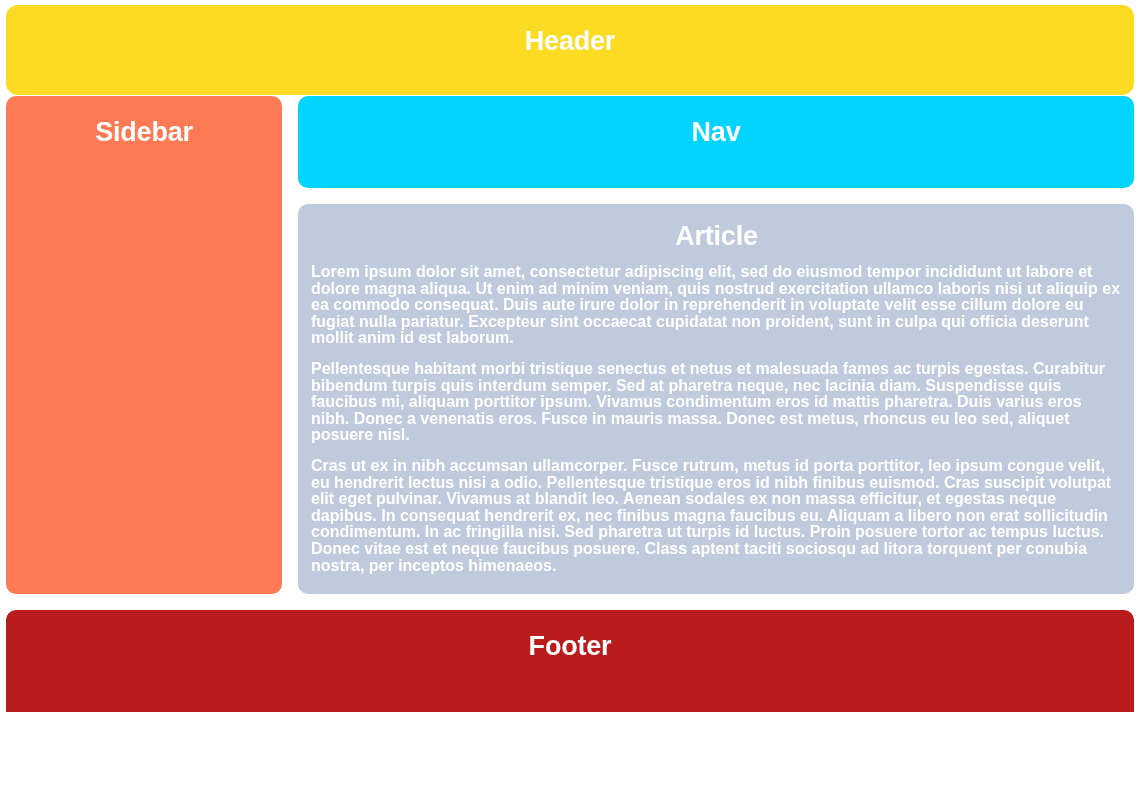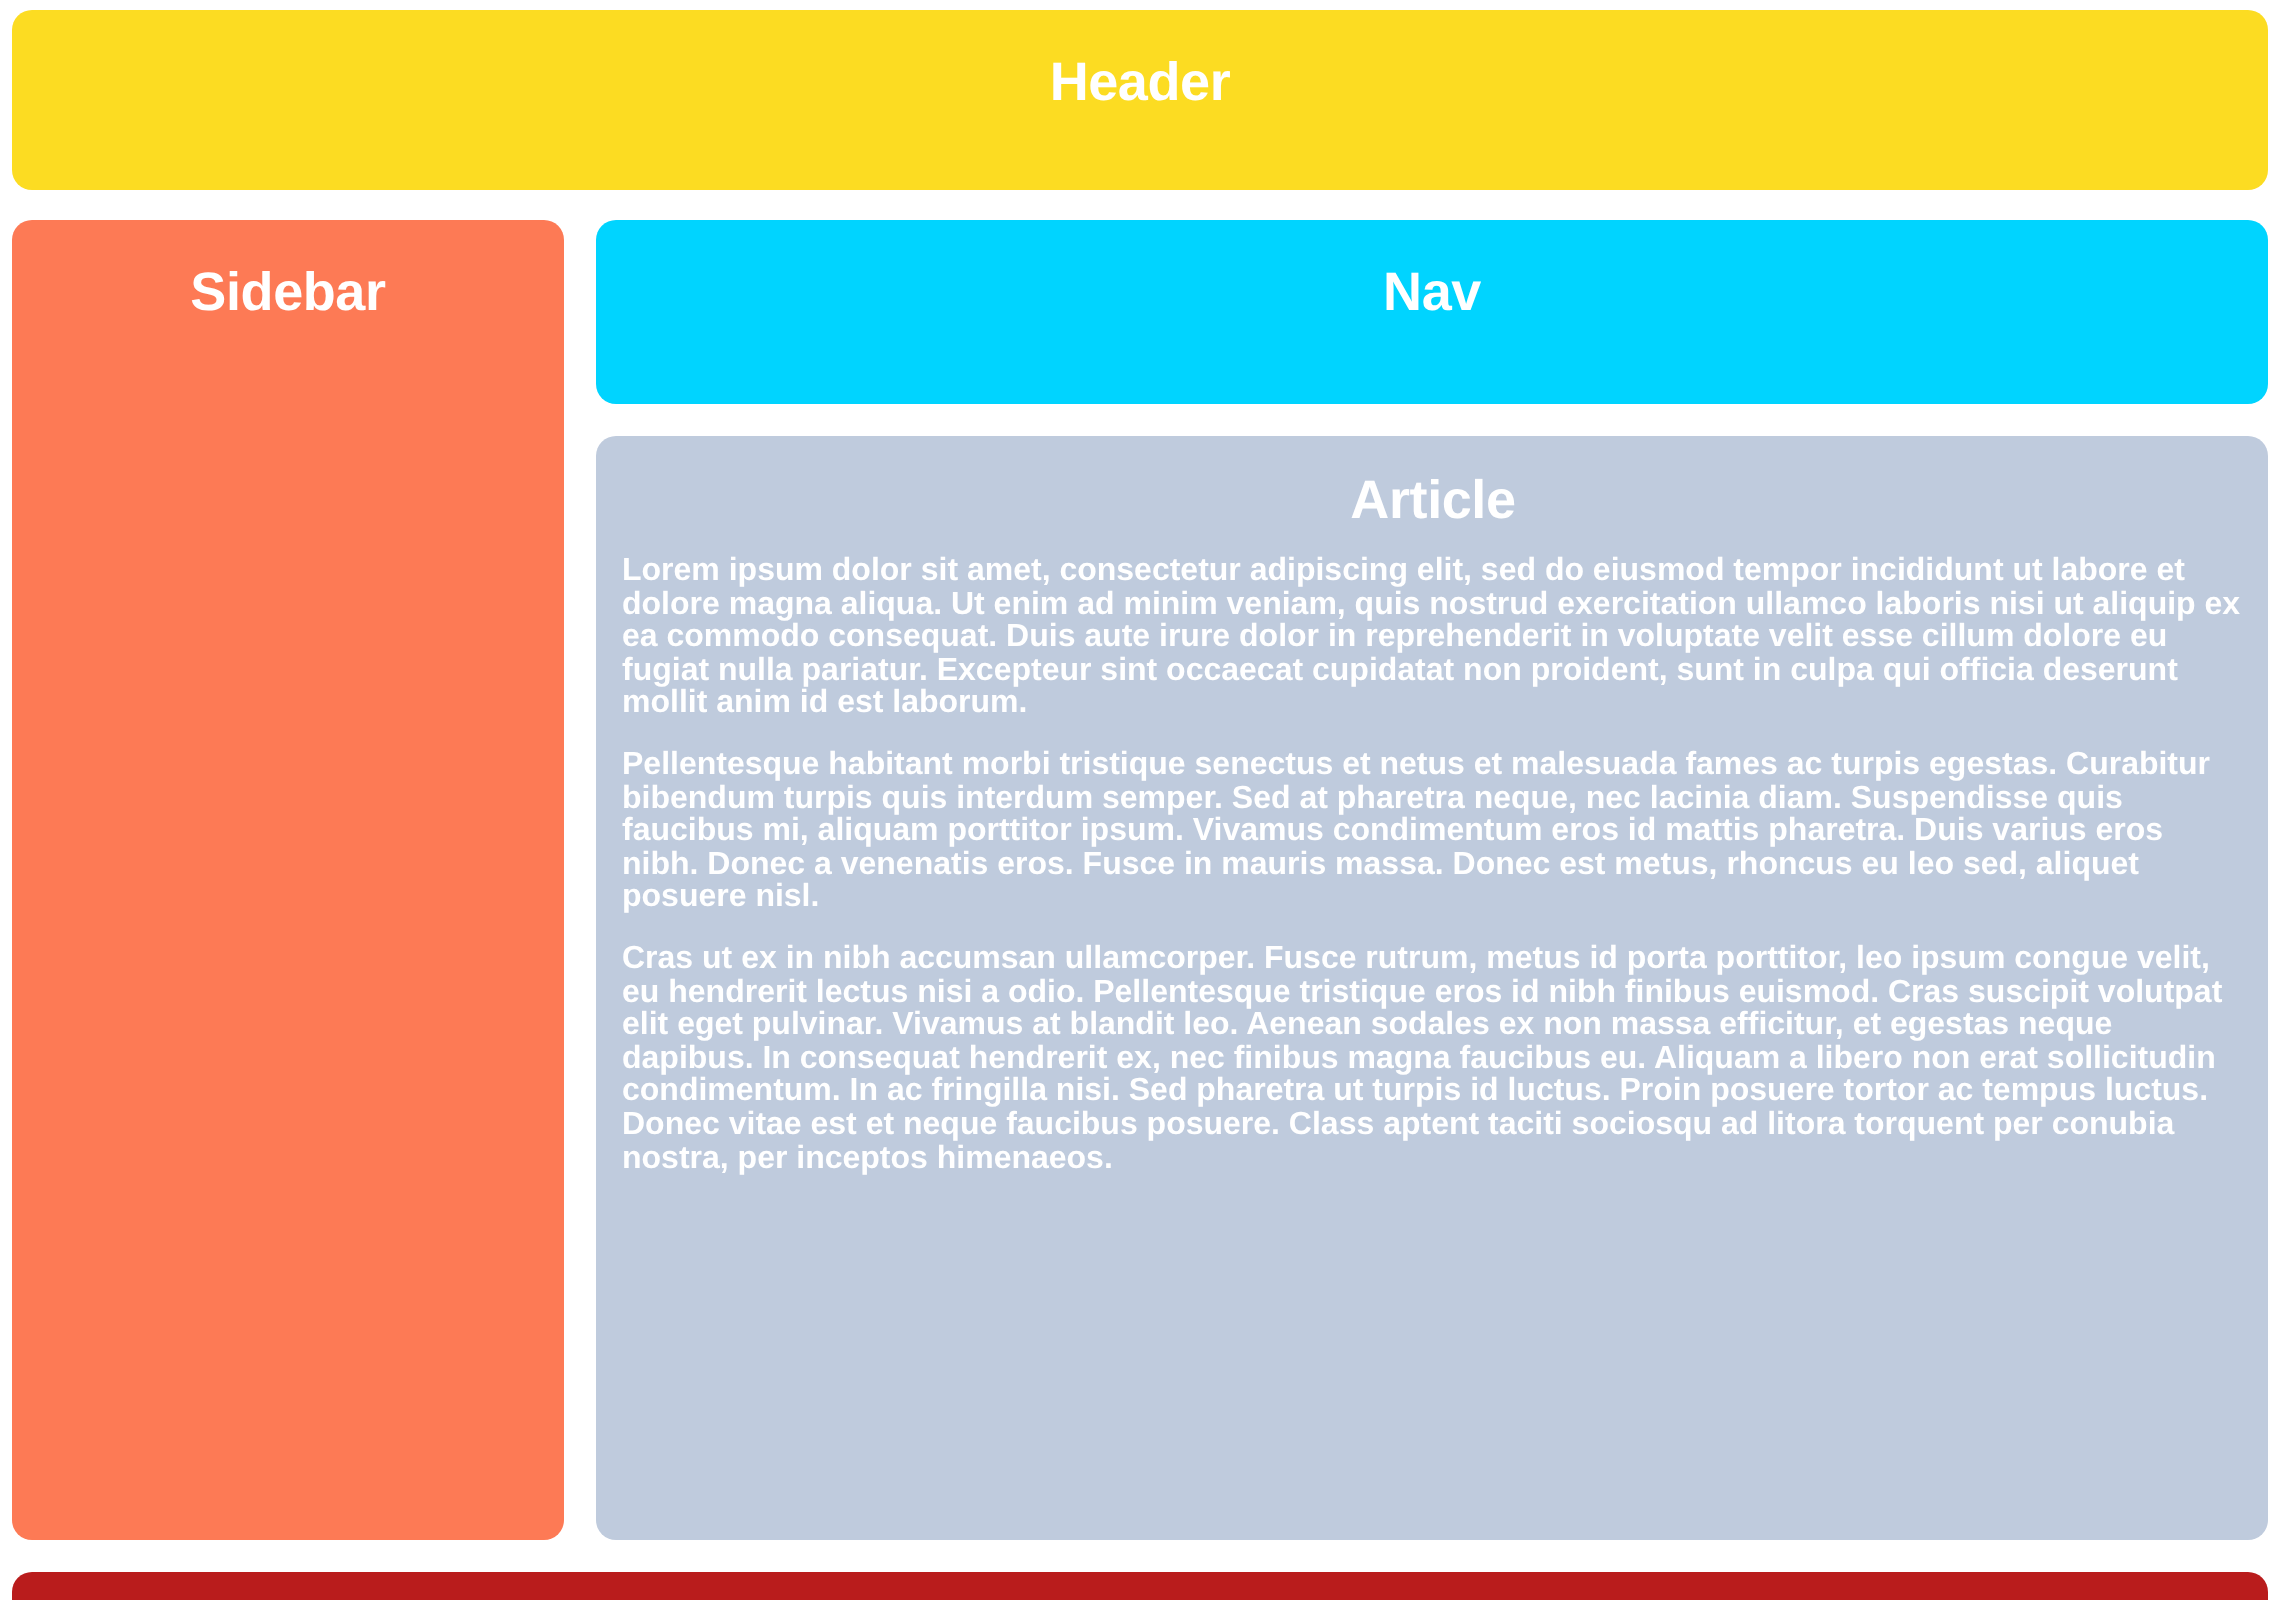--- a/index.html
+++ b/index.html
@@ -36,31 +36,32 @@
     color: #ffffff;
     line-height: 1.15;
     letter-spacing: -0.2px;
   }
 
   
   .header {
     background: #fcdc22;
     height: 90px;
     padding-top: 21px;
-    margin-bottom: 15px;
+    margin-bottom: 1px;
     flex: 0 0 auto;
+    border-radius: 12px;
   }
 
   
   .middle {
     display: flex;
     flex-direction: row;
     align-items: stretch;
     gap: 16px;
-    height: 660px;
+    height: 498px;
     flex: 0 0 auto;
     margin-bottom: 16px;
   }
 
   .sidebar {
     background: #fd7a55;
     width: 276px;
     flex: 0 0 276px;
     padding-top: 21px;
   }

